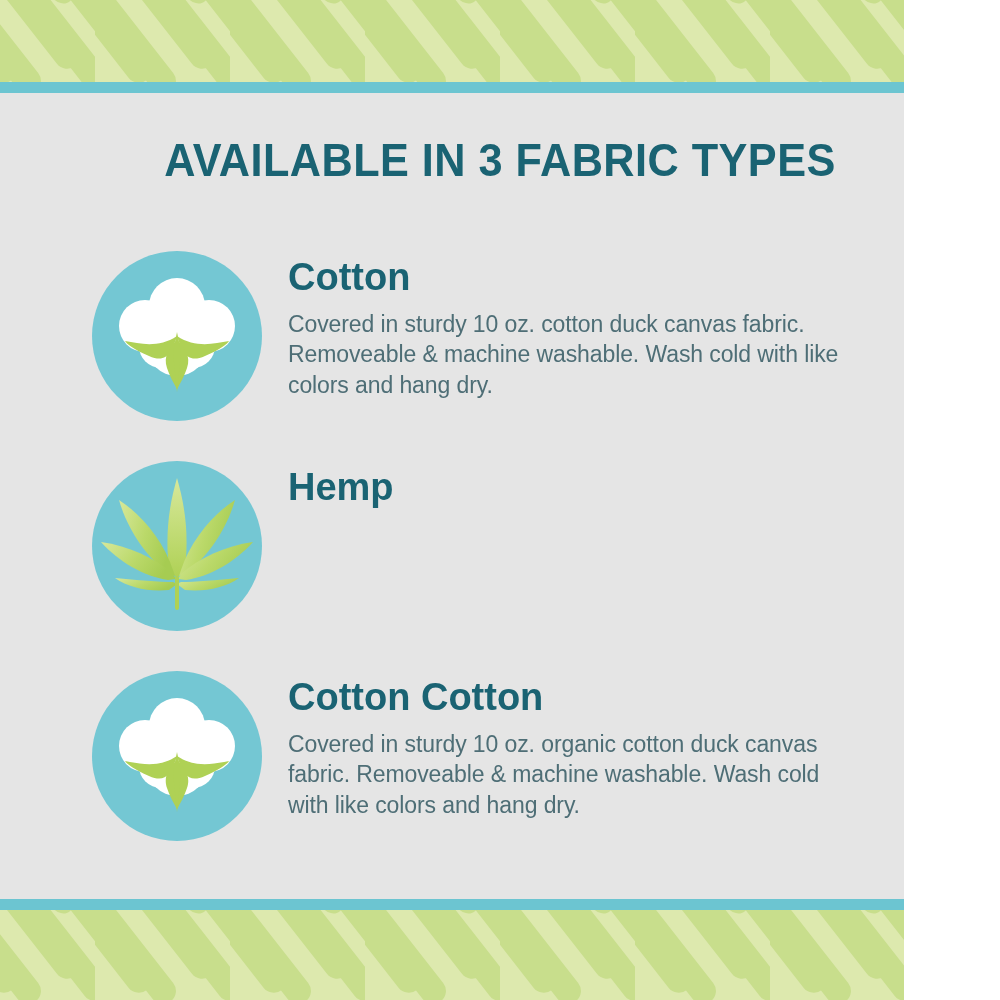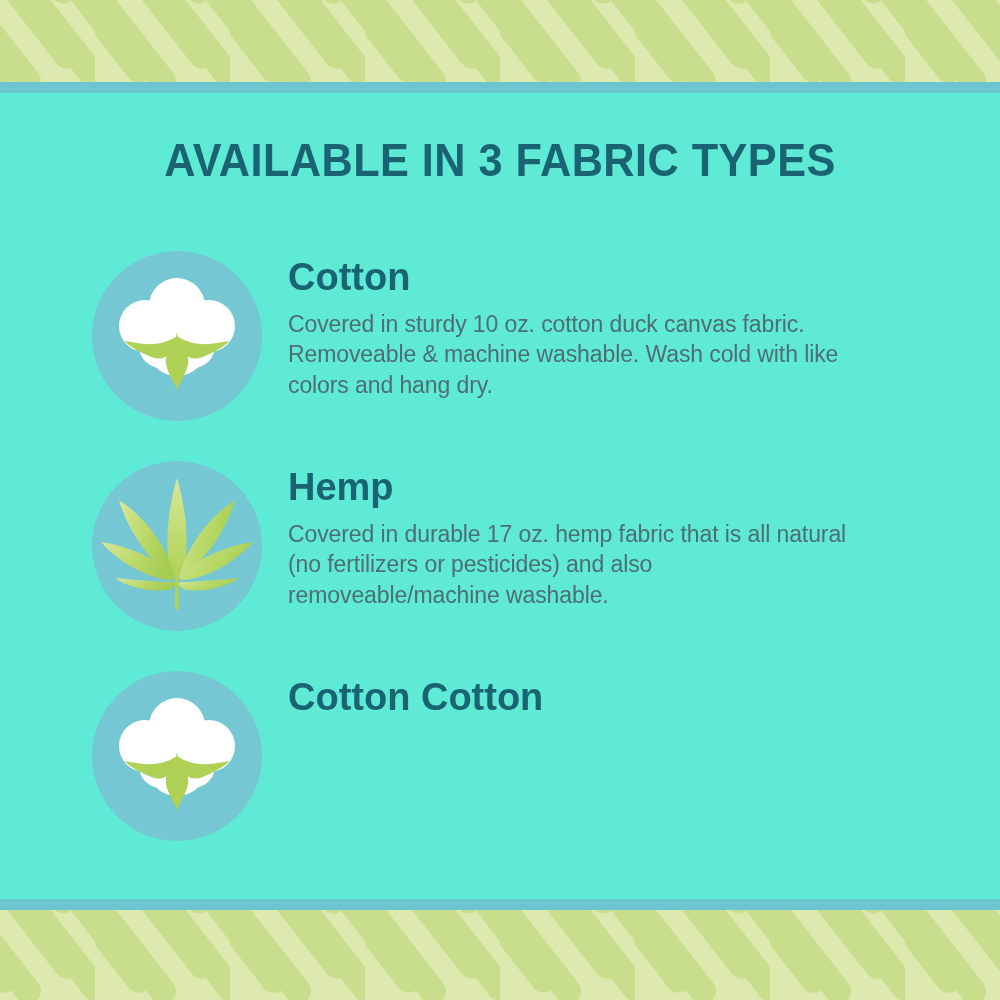--- a/index.html
+++ b/index.html
@@ -7,23 +7,23 @@
   html, body {
     width: 1000px;
     height: 1000px;
     background: #ffffff;
     font-family: "Liberation Sans", sans-serif;
     overflow: hidden;
   }
 
   #page {
     position: relative;
-    width: 1000px;
+    width: 904px;
     height: 1000px;
-    background: #5eead4;
+    background: #e5e5e5;
     overflow: hidden;
   }
 
   
   .band {
     position: absolute;
     left: 0;
     width: 1000px;
     overflow: hidden;
     background: #DDE9AE;
@@ -198,21 +198,20 @@
             <path d="M164 84 C 146 104, 122 118, 97 122 L 89 121 L 92 116 C 110 100, 136 88, 164 84 Z"></path>
 
             <path d="M26 120 C 48 122, 70 124, 84 124 L 88 126 L 80 132 C 60 134, 40 130, 26 120 Z"></path>
             <path d="M150 120 C 136 130, 116 134, 96 132 L 88 126 L 92 124 C 106 124, 128 122, 150 120 Z"></path>
           </g>
           <rect x="86" y="118" width="4" height="34" rx="2" fill="#AFD155"></rect>
         </svg>
       </div>
       <div class="row-text">
         <div class="row-heading">Hemp</div>
-        <div class="row-body">Covered in durable 17 oz. hemp fabric that is all natural (no fertilizers or pesticides) and also removeable/machine washable.</div>
       </div>
     </div>
 
     <div class="row row-3">
       <div class="row-icon">
         <svg viewBox="0 0 176 176">
           <circle cx="88" cy="88" r="85" fill="#74C7D3"></circle>
           <g fill="#FFFFFF">
             <circle cx="88" cy="58" r="28"></circle>
             <circle cx="56" cy="78" r="26"></circle>
@@ -223,20 +222,21 @@
           <g fill="#AFD155">
             <path d="M88 88 C 83 104, 78 116, 60 108 C 44 101, 38 96, 36 93 C 52 96, 70 100, 88 88 Z"></path>
             <path d="M88 88 C 93 104, 98 116, 116 108 C 132 101, 138 96, 140 93 C 124 96, 106 100, 88 88 Z"></path>
             <path d="M88 92 C 80 100, 74 108, 78 120 C 82 132, 88 140, 88 142 C 88 140, 94 132, 98 120 C 102 108, 96 100, 88 92 Z"></path>
             <path d="M88 84 L 92 104 L 88 144 L 84 104 Z"></path>
           </g>
         </svg>
       </div>
       <div class="row-text">
         <div class="row-heading">Cotton Cotton</div>
+        <div class="row-body">Covered in sturdy 10 oz. organic cotton duck canvas fabric. Removeable &amp; machine washable. Wash cold with like colors and hang dry.</div>
       </div>
     </div>
 
   </div>
 
   <div class="rule rule-bottom"></div>
   <div class="band band-bottom">
     <svg class="band-pattern" viewBox="0 0 1080 190" preserveAspectRatio="none">
       <rect x="0" y="0" width="1080" height="190" fill="url(#stripes)"></rect>
     </svg>

